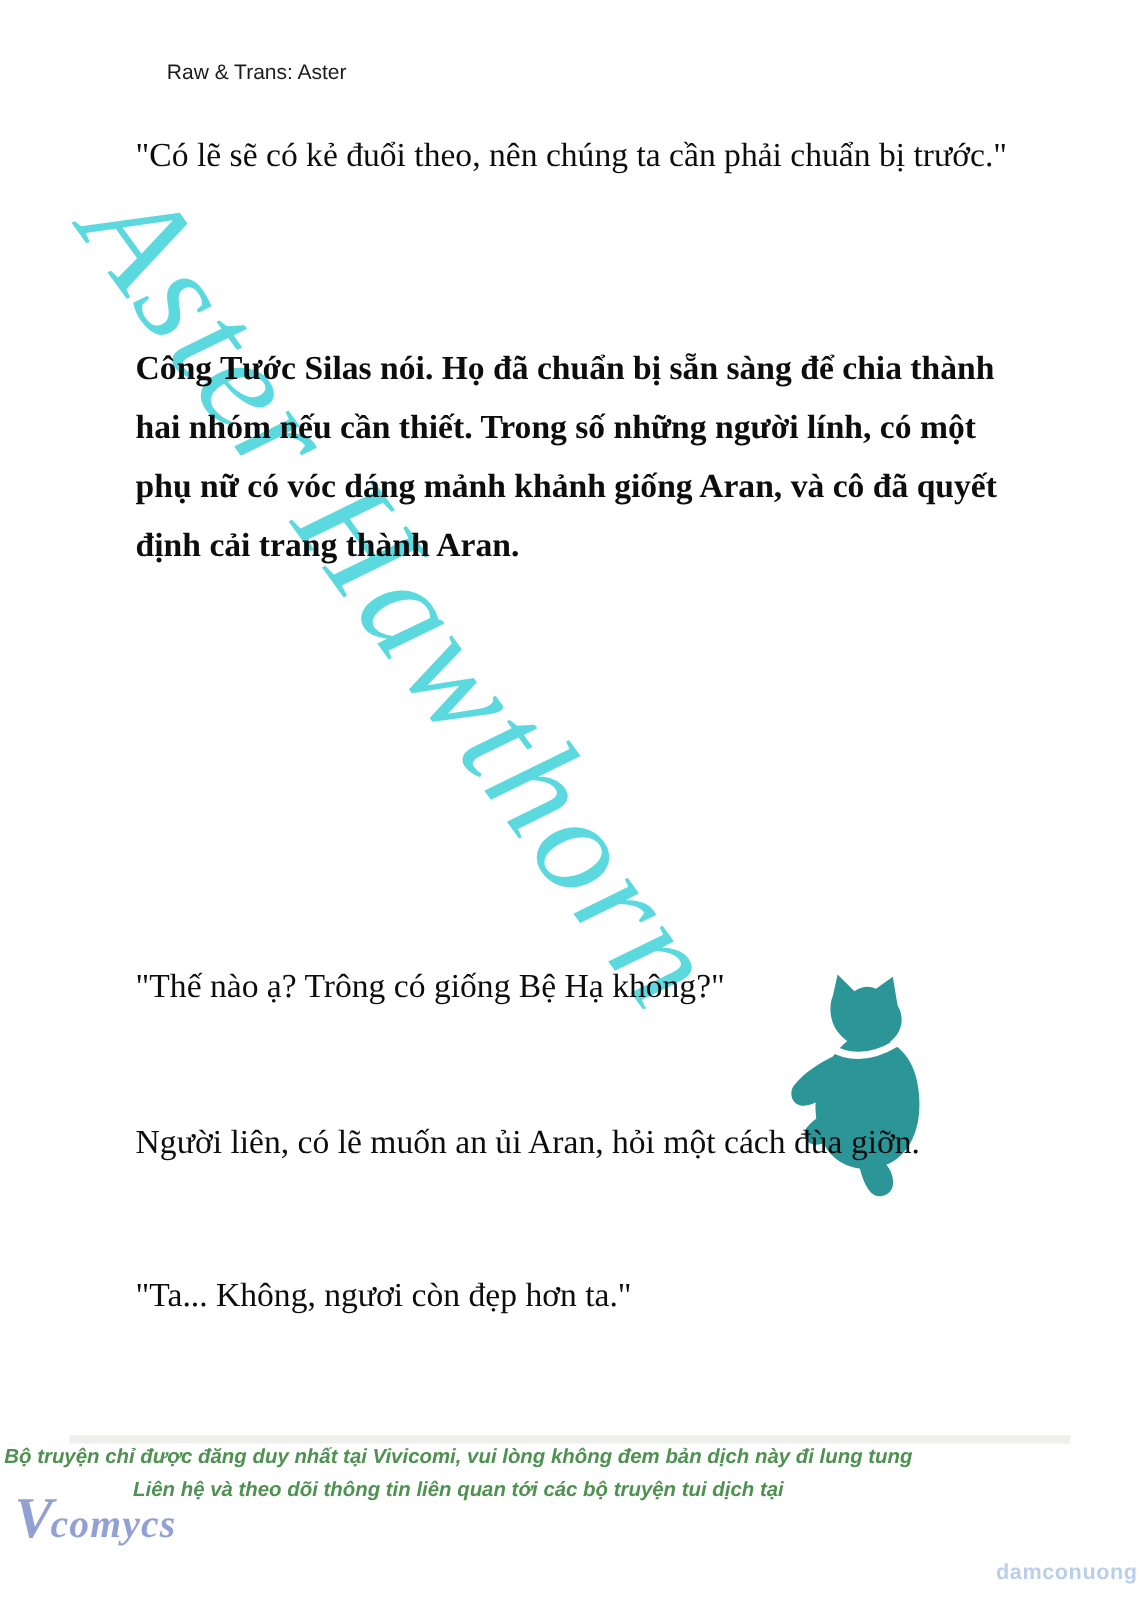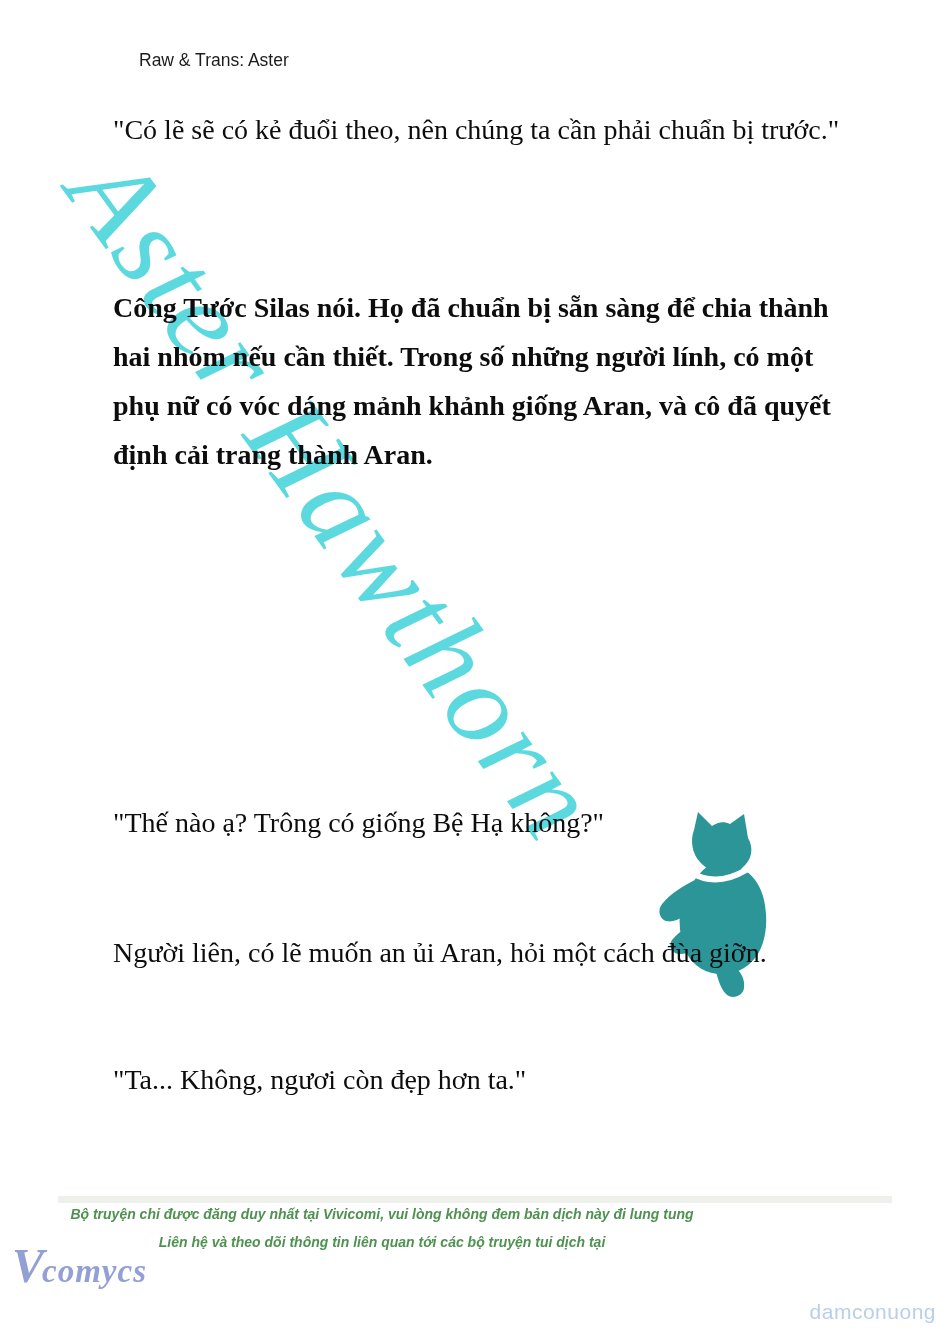--- a/index.html
+++ b/index.html
@@ -75,21 +75,21 @@
     background:#eef0ec;
   }
   .footer{
     position:absolute;
     left:0;top:1200px;
     width:764px;
     text-align:center;
     font-family:"Liberation Sans", sans-serif;
     font-weight:bold;
     font-style:italic;
-    font-size:14px;
+    font-size:17px;
     line-height:28px;
     color:#4e9150;
   }
   .footer .fl{margin:0;}
 
   
   .logo-vcomycs{
     position:absolute;
     left:12px;top:1242px;
     font-family:"Liberation Serif", serif;
@@ -102,24 +102,24 @@
   .logo-vcomycs .v{
     font-size:48px;
     letter-spacing:-2px;
   }
   .logo-vcomycs .rest{
     font-size:33px;
     letter-spacing:1px;
   }
   .logo-damconuong{
     position:absolute;
-    right:14px;top:1300px;
+    right:2px;top:1300px;
     font-family:"Liberation Sans", sans-serif;
-    font-weight:normal;
-    font-size:21px;
+    font-weight:bold;
+    font-size:18px;
     letter-spacing:0.5px;
     color:#b9cfe9;
     text-shadow:0 0 1px #ffffff, 1px 1px 0 #ffffff, -1px -1px 0 #ffffff;
   }
 </style>
 </head>
 <body>
 
 <div id="page">
 

